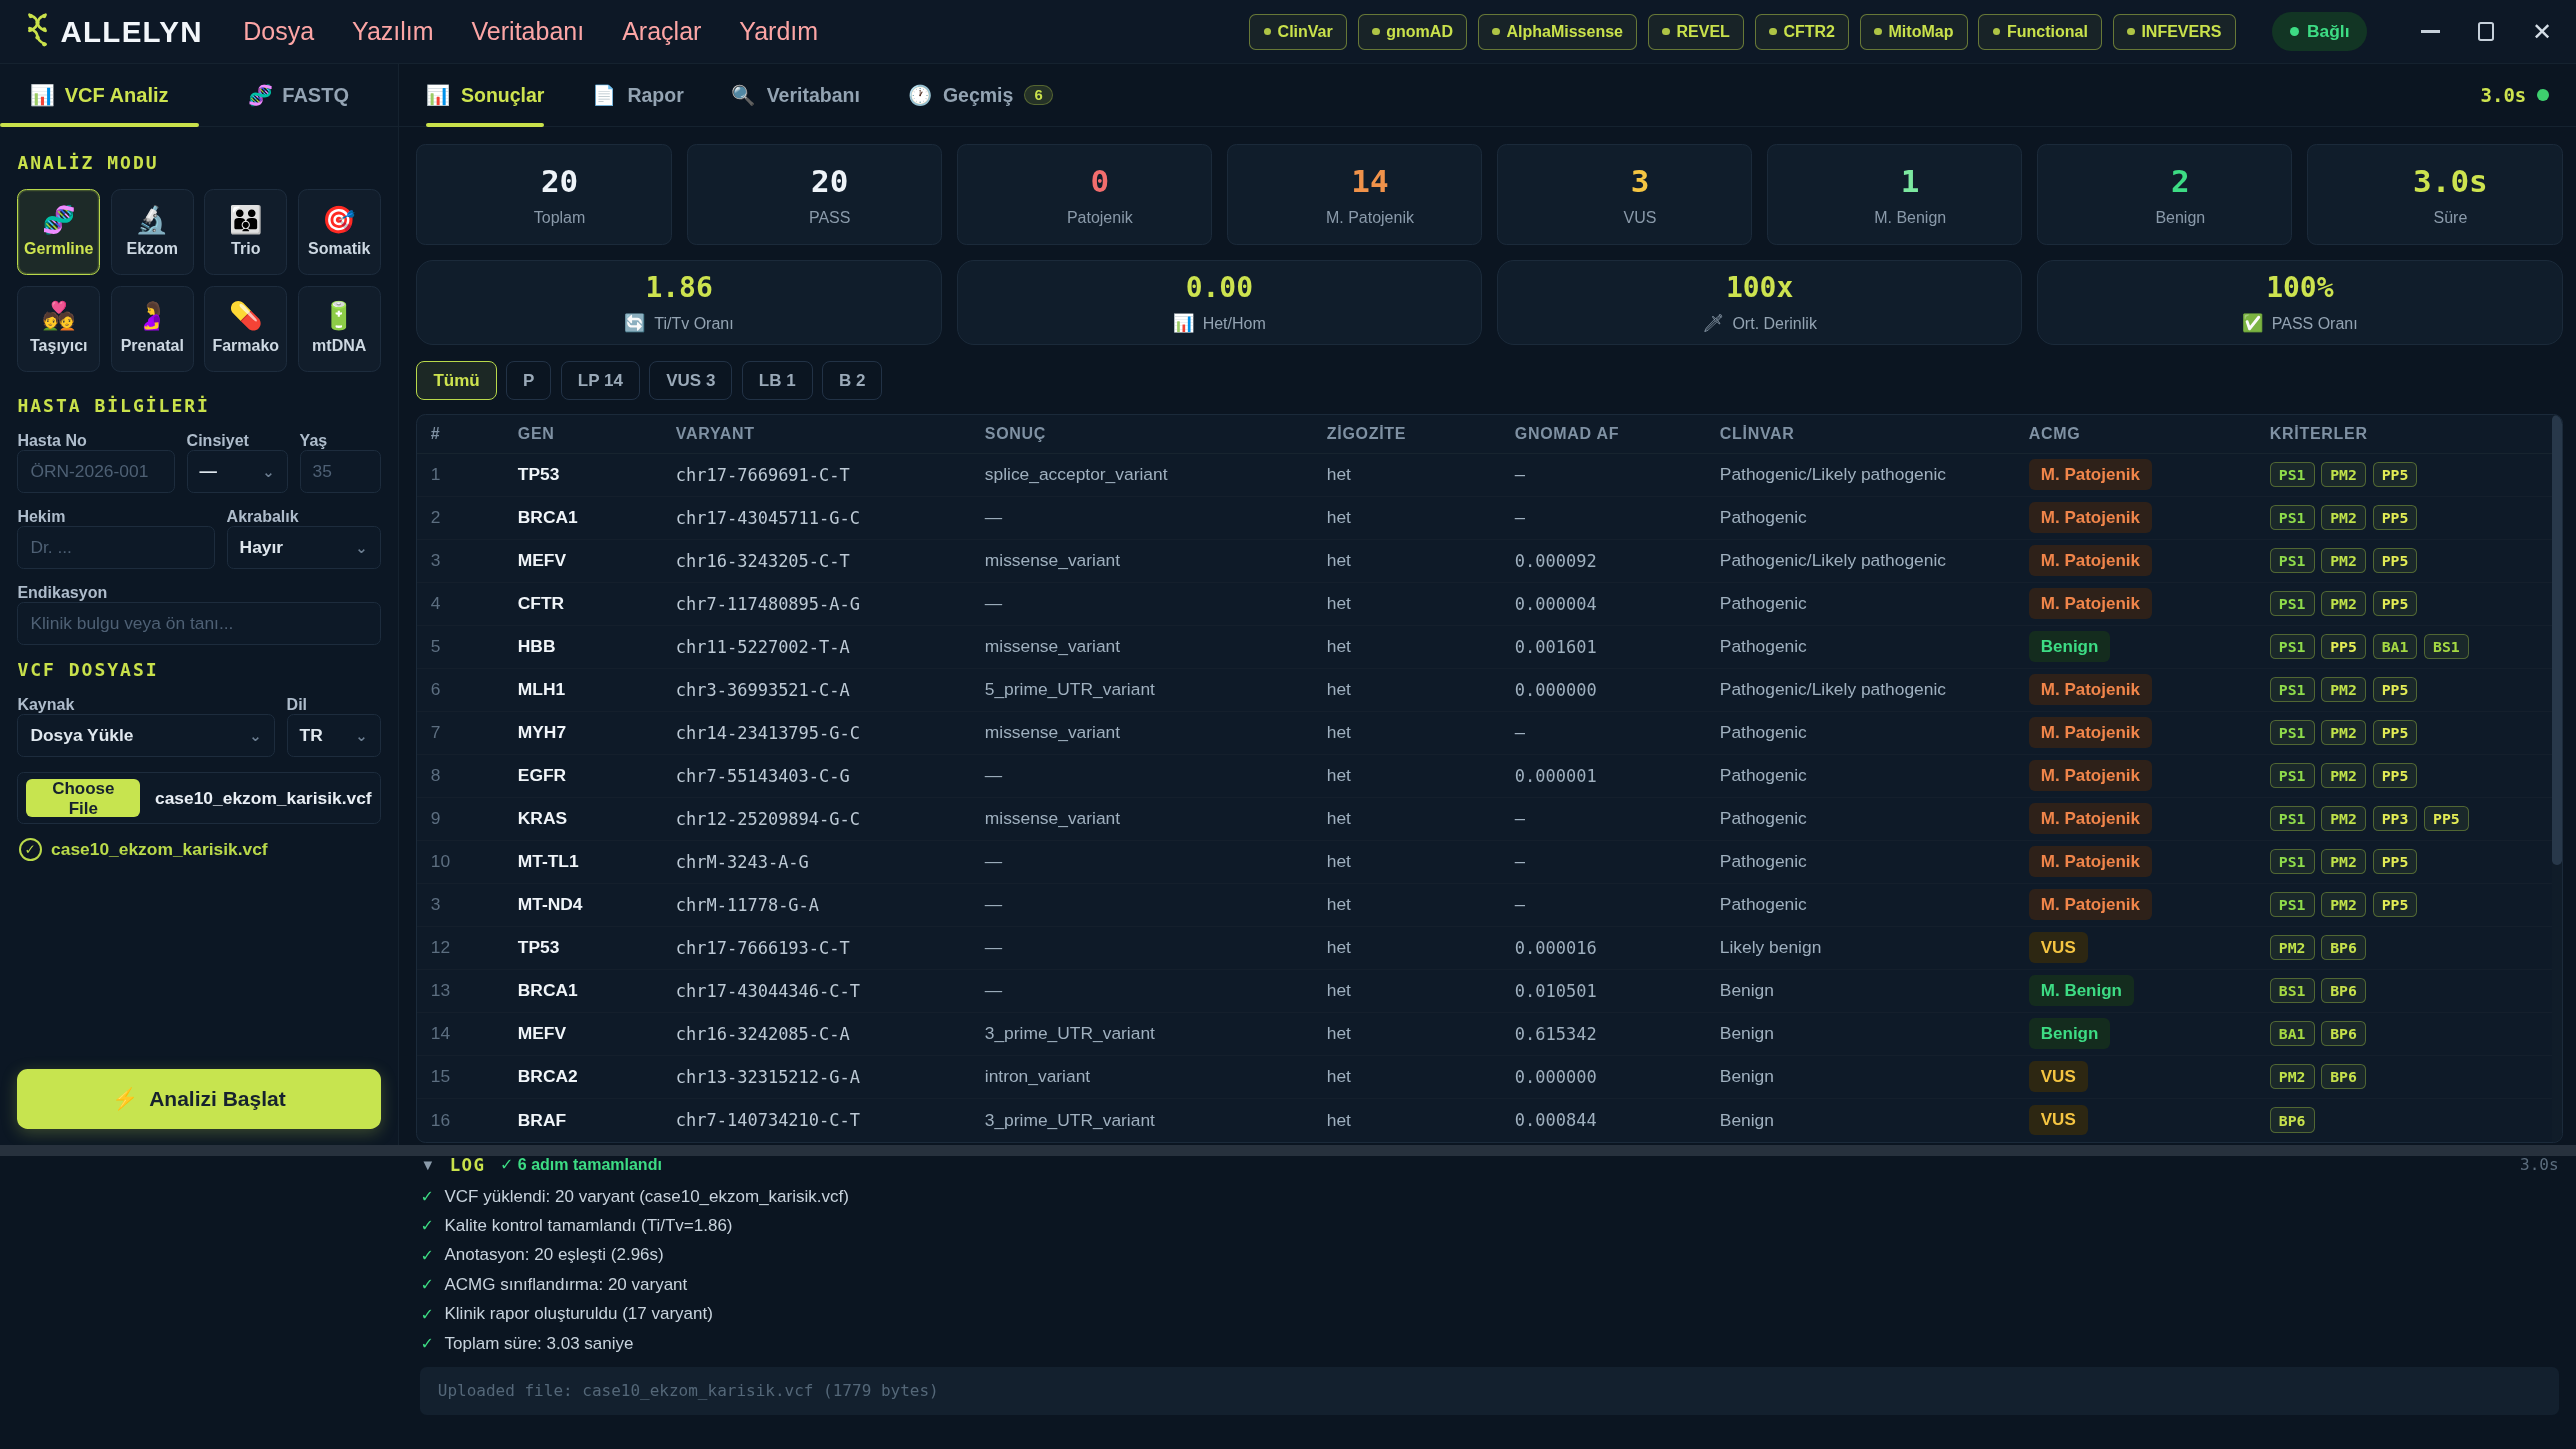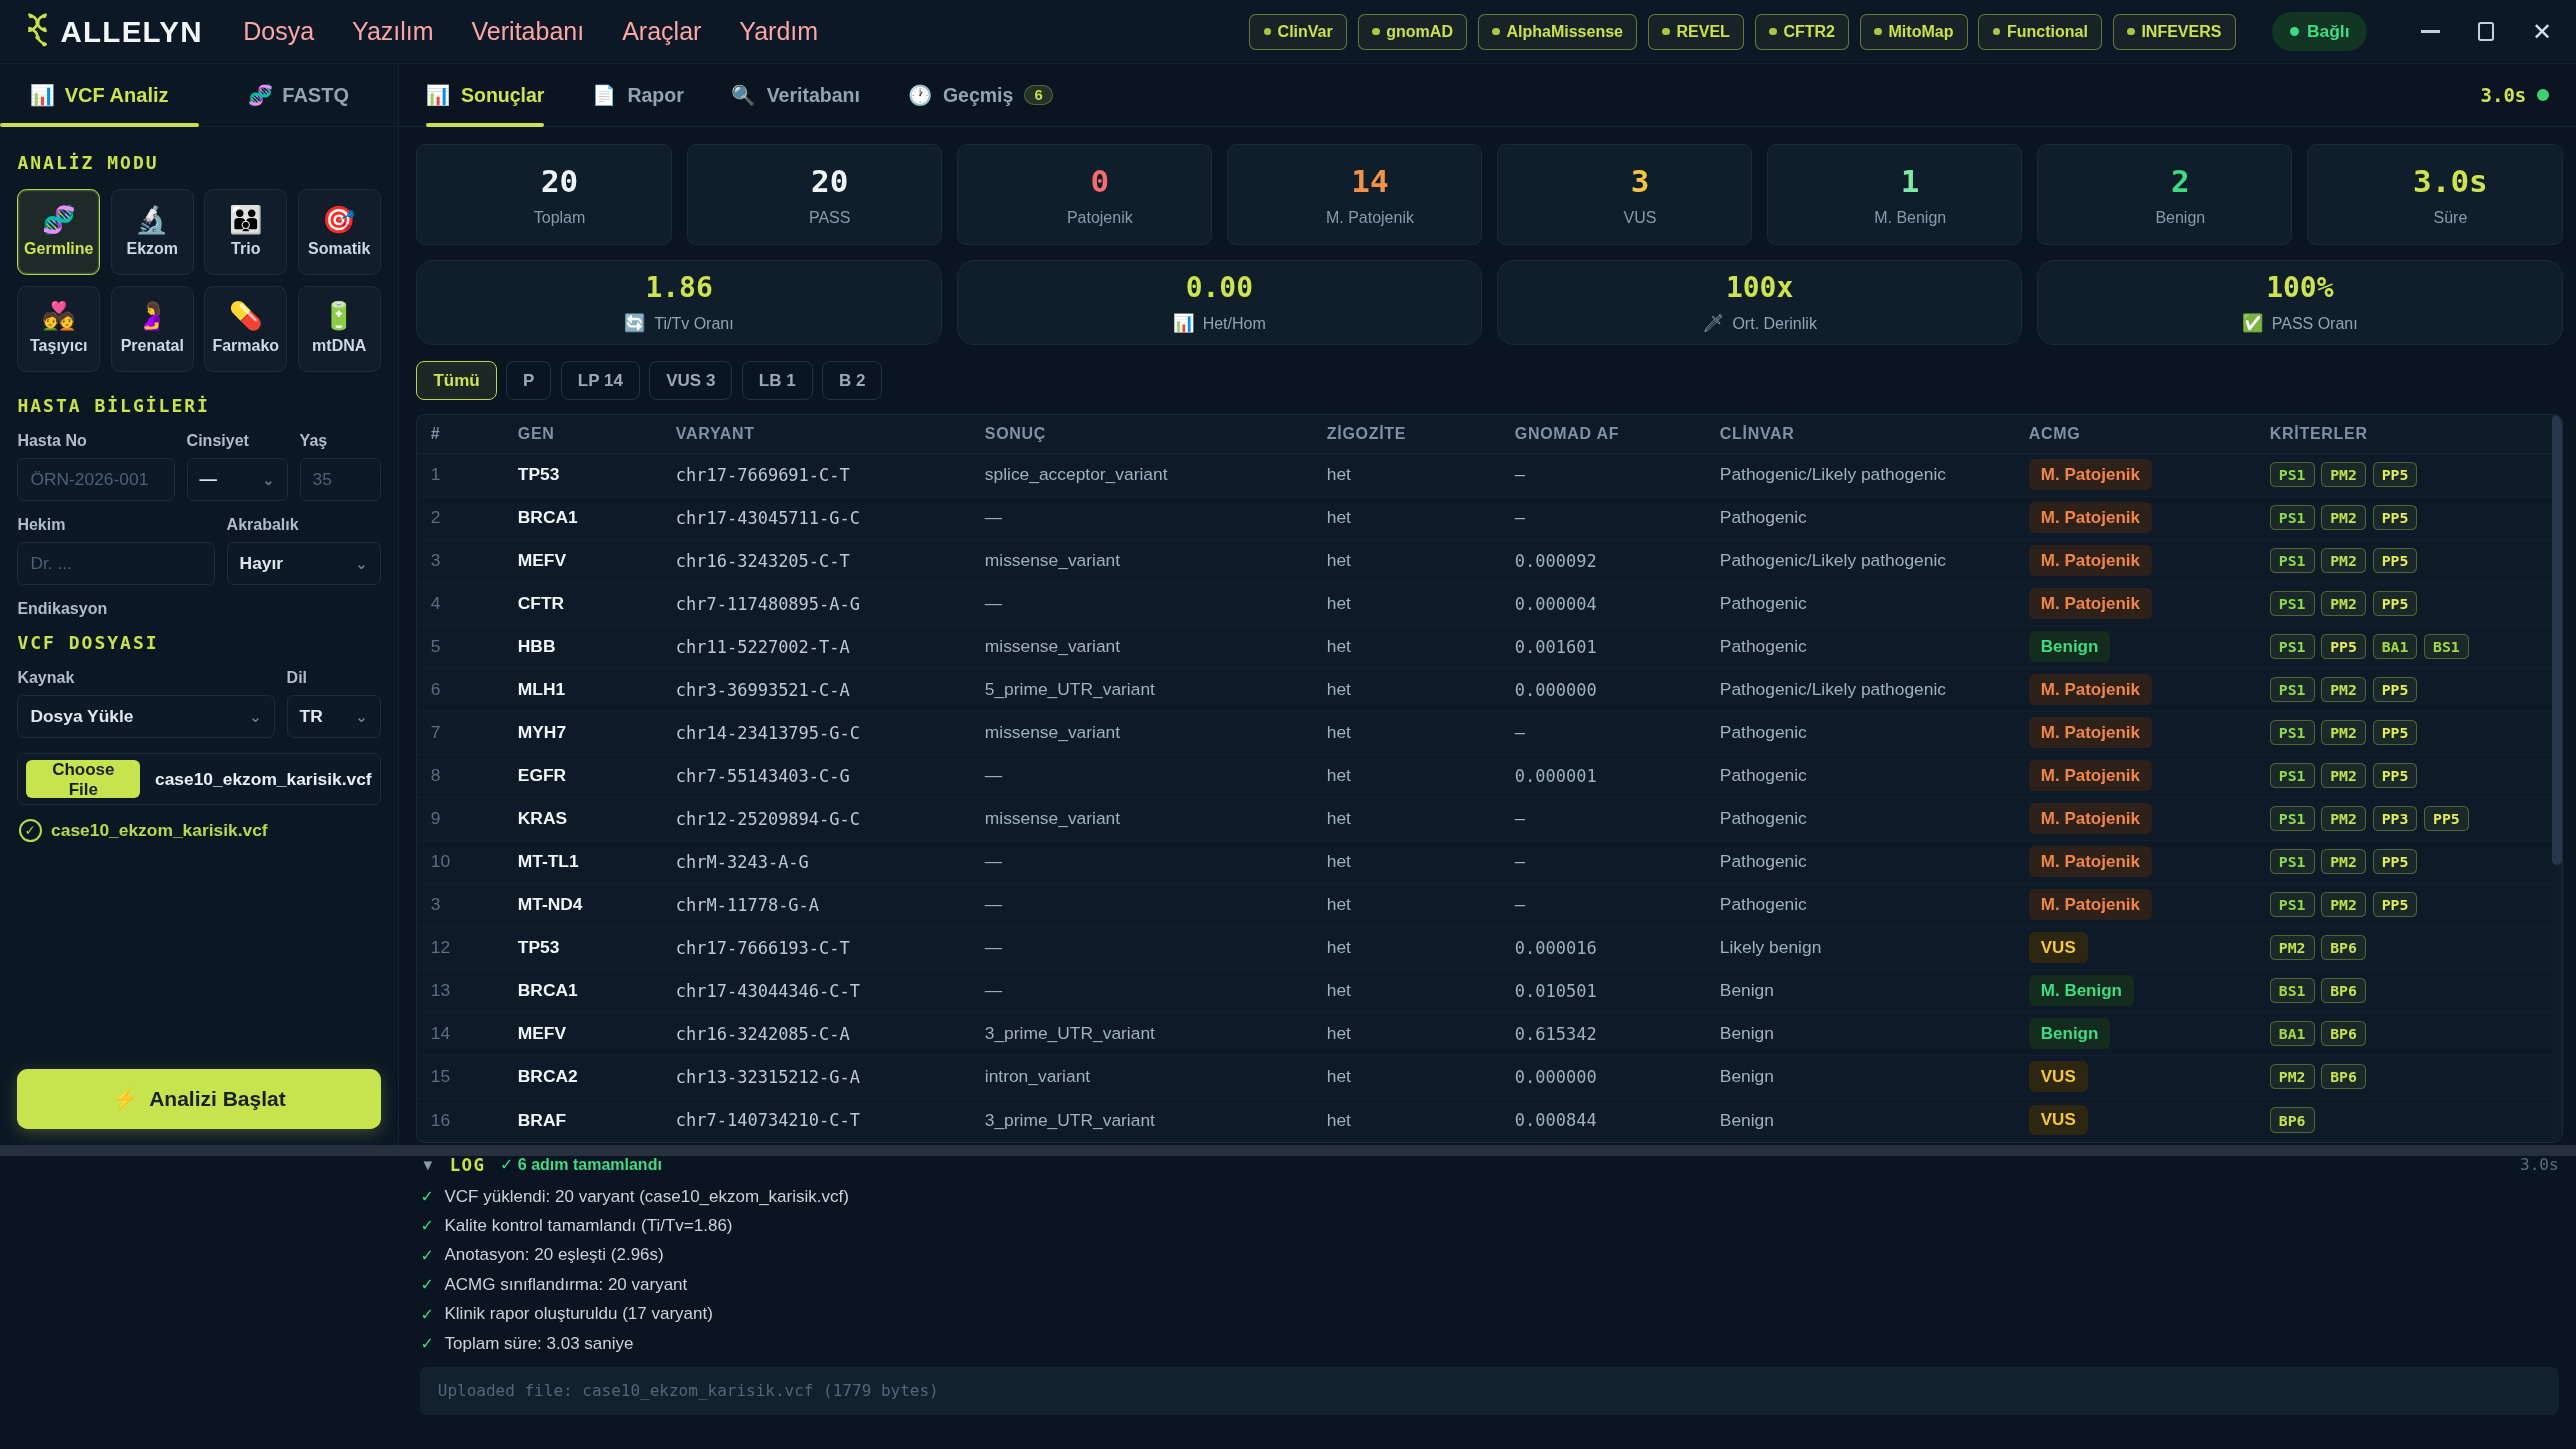--- a/index.html
+++ b/index.html
@@ -50,21 +50,21 @@
     letter-spacing:2px; margin:5.4px 0 16px 0; }
   .mode-grid { display:grid; grid-template-columns:repeat(4,1fr); gap:10.7px; margin-bottom:23px; }
   .mode-btn { height:86px; background:#111d2b; border:1.3px solid #1d2c3d; border-radius:9.4px;
     display:flex; flex-direction:column; align-items:center; justify-content:center; gap:6.7px; cursor:pointer;}
   .mode-btn.is-active { border-color:#b9d94a; background:rgba(185,217,74,.10);
     box-shadow:0 0 0 1.3px rgba(185,217,74,.25) inset; }
   .mode-icon { font-size:27px; line-height:1; }
   .mode-label { font-size:16px; font-weight:bold; color:#cdd8e2; }
   .mode-btn.is-active .mode-label { color:#cde34f; }
   .field-row { display:flex; gap:12px; margin-bottom:14.8px; }
-  .field { display:flex; flex-direction:column; gap:8px;justify-content:space-between; }
+  .field { display:flex; flex-direction:column; gap:0;justify-content:space-between; }
   .grow { flex:1; }
   .f-label { font-size:16px; font-weight:bold; color:#aebccb; }
   .f-input, .f-select { height:43px; background:#0d1927; border:1.3px solid #1d2c3d; border-radius:6.7px;
     color:#dfe7ee; font-size:17.4px; padding:0 12px; width:100%; outline:none; display:flex; align-items:center; }
   .f-input::placeholder { color:#4e6074; }
   .f-select { justify-content:space-between; font-weight:bold; cursor:pointer; }
   .f-select .chev { color:#6d7f92; font-size:14.8px; }
   .w-150 { width:101px; } .w-120 { width:81px; }
   .file-box { border:1.3px solid #1d2c3d; border-radius:6.7px; height:52px; display:flex; align-items:center;
     gap:14.8px; padding:0 8px; margin-bottom:13.4px; background:#0d1927;}
@@ -337,20 +337,21 @@
             <span class="f-label">Akrabalık</span>
             <div class="f-select">
               <span>Hayır</span>
               <span class="chev">⌄</span>
             </div>
           </div>
         </div>
         <div class="field-row">
           <div class="field grow">
             <span class="f-label">Endikasyon</span>
+            <input class="f-input" placeholder="Klinik bulgu veya ön tanı..." style="">
           </div>
         </div>
 
         <div class="sec-title">VCF DOSYASI</div>
         <div class="field-row">
           <div class="field grow">
             <span class="f-label">Kaynak</span>
             <div class="f-select">
               <span>Dosya Yükle</span>
               <span class="chev">⌄</span>

